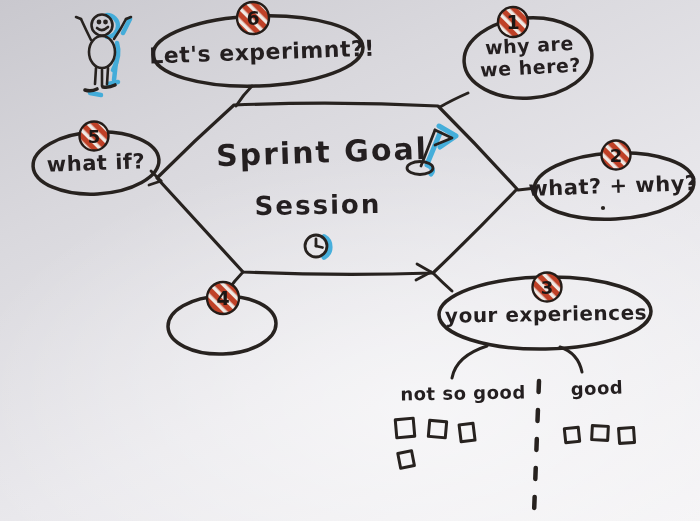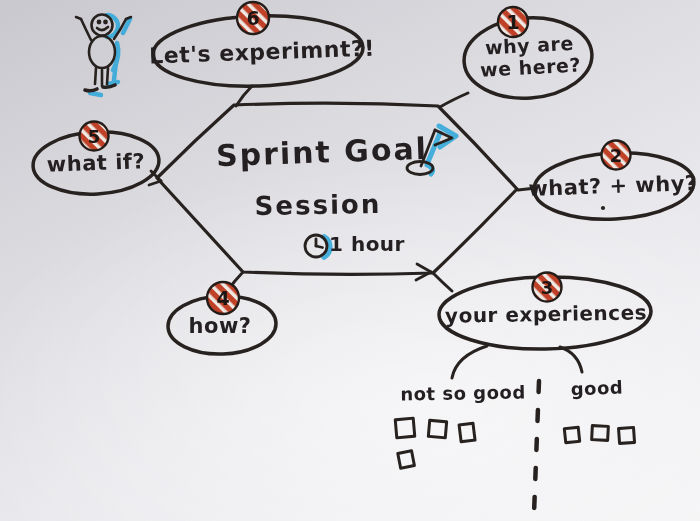--- a/index.html
+++ b/index.html
@@ -177,24 +177,22 @@
 
   <div class="label t-why" style="left:530px;top:57px;">
     <div>why are</div>
     <div>we here?</div>
   </div>
 
   <div class="label t-whatif" style="left:96px;top:163px;">what if?</div>
 
   <div class="label t-whatwhy" style="left:613px;top:186px;">what? + why?</div>
 
-  <div class="label t-how" style="left:220px;top:326px;">how?</div>
 
   <div class="label t-exper" style="left:546px;top:314px;">your experiences</div>
 
   <div class="label t-sprint" style="left:322px;top:152px;">Sprint Goal</div>
   <div class="label t-session" style="left:318px;top:205px;">Session</div>
-  <div class="label t-hour" style="left:367px;top:244px;">1 hour</div>
 
   <div class="label t-notso" style="left:463px;top:393px;">not so good</div>
   <div class="label t-good" style="left:597px;top:388px;">good</div>
 
 </div>
 
 </body></html>

